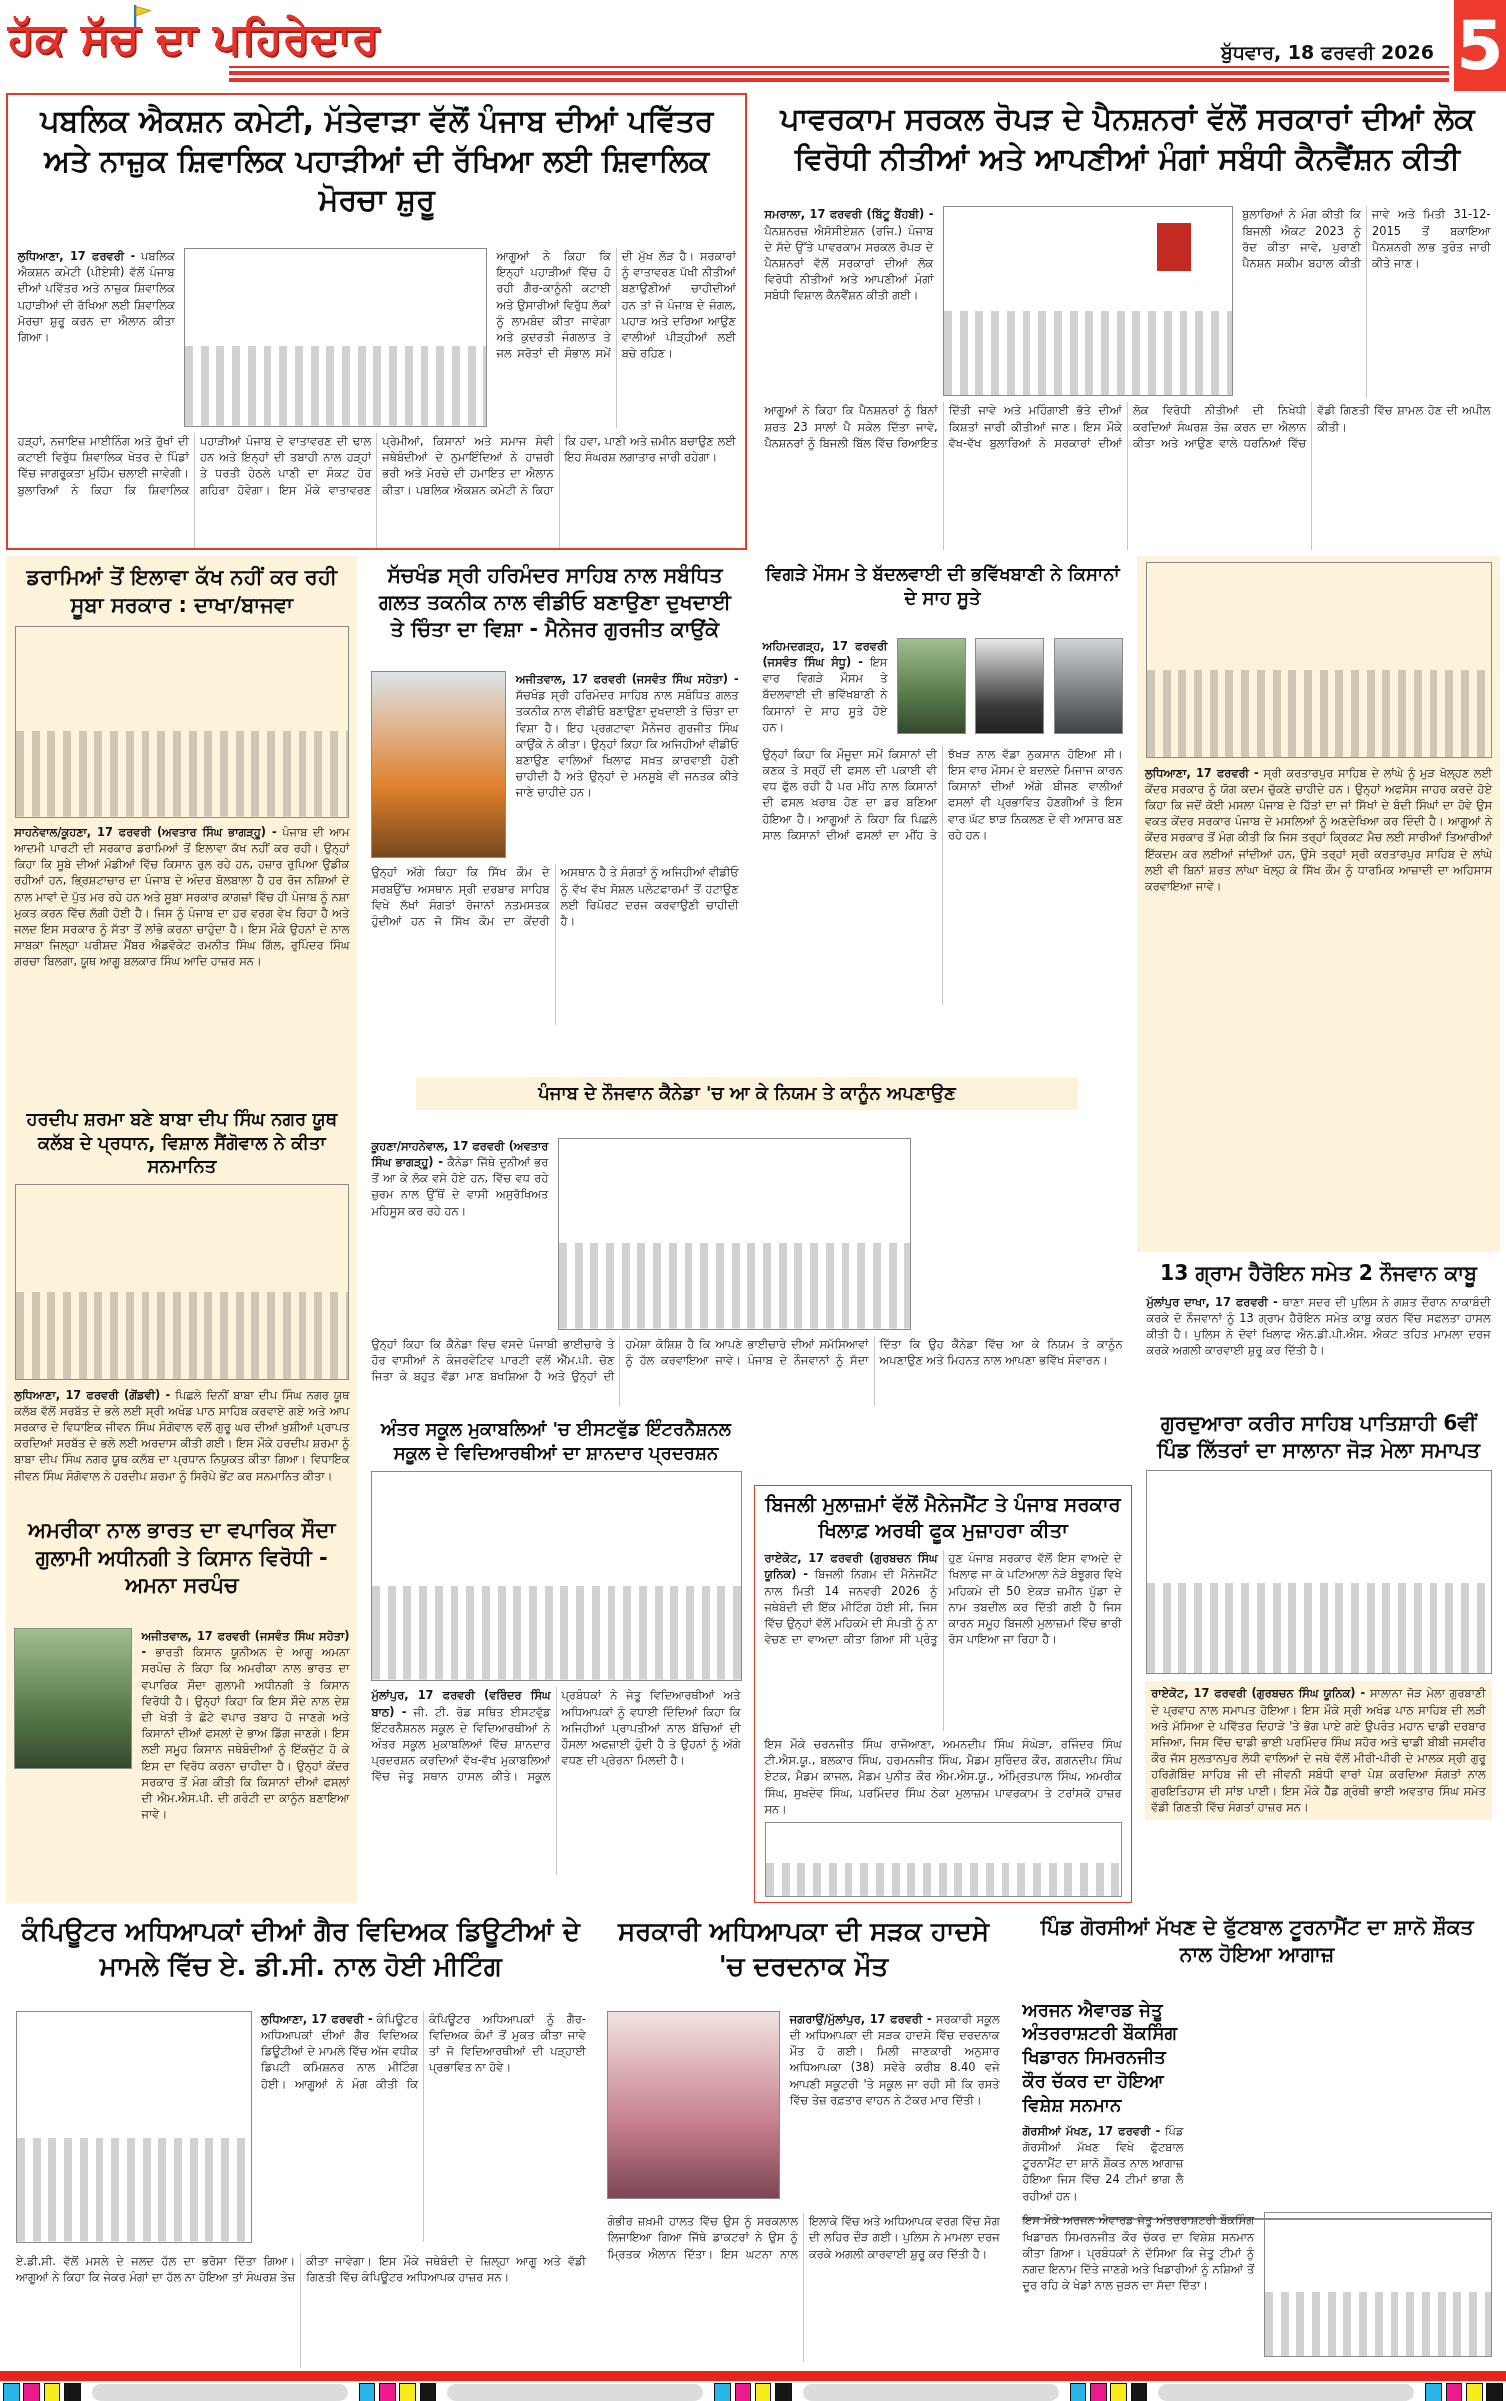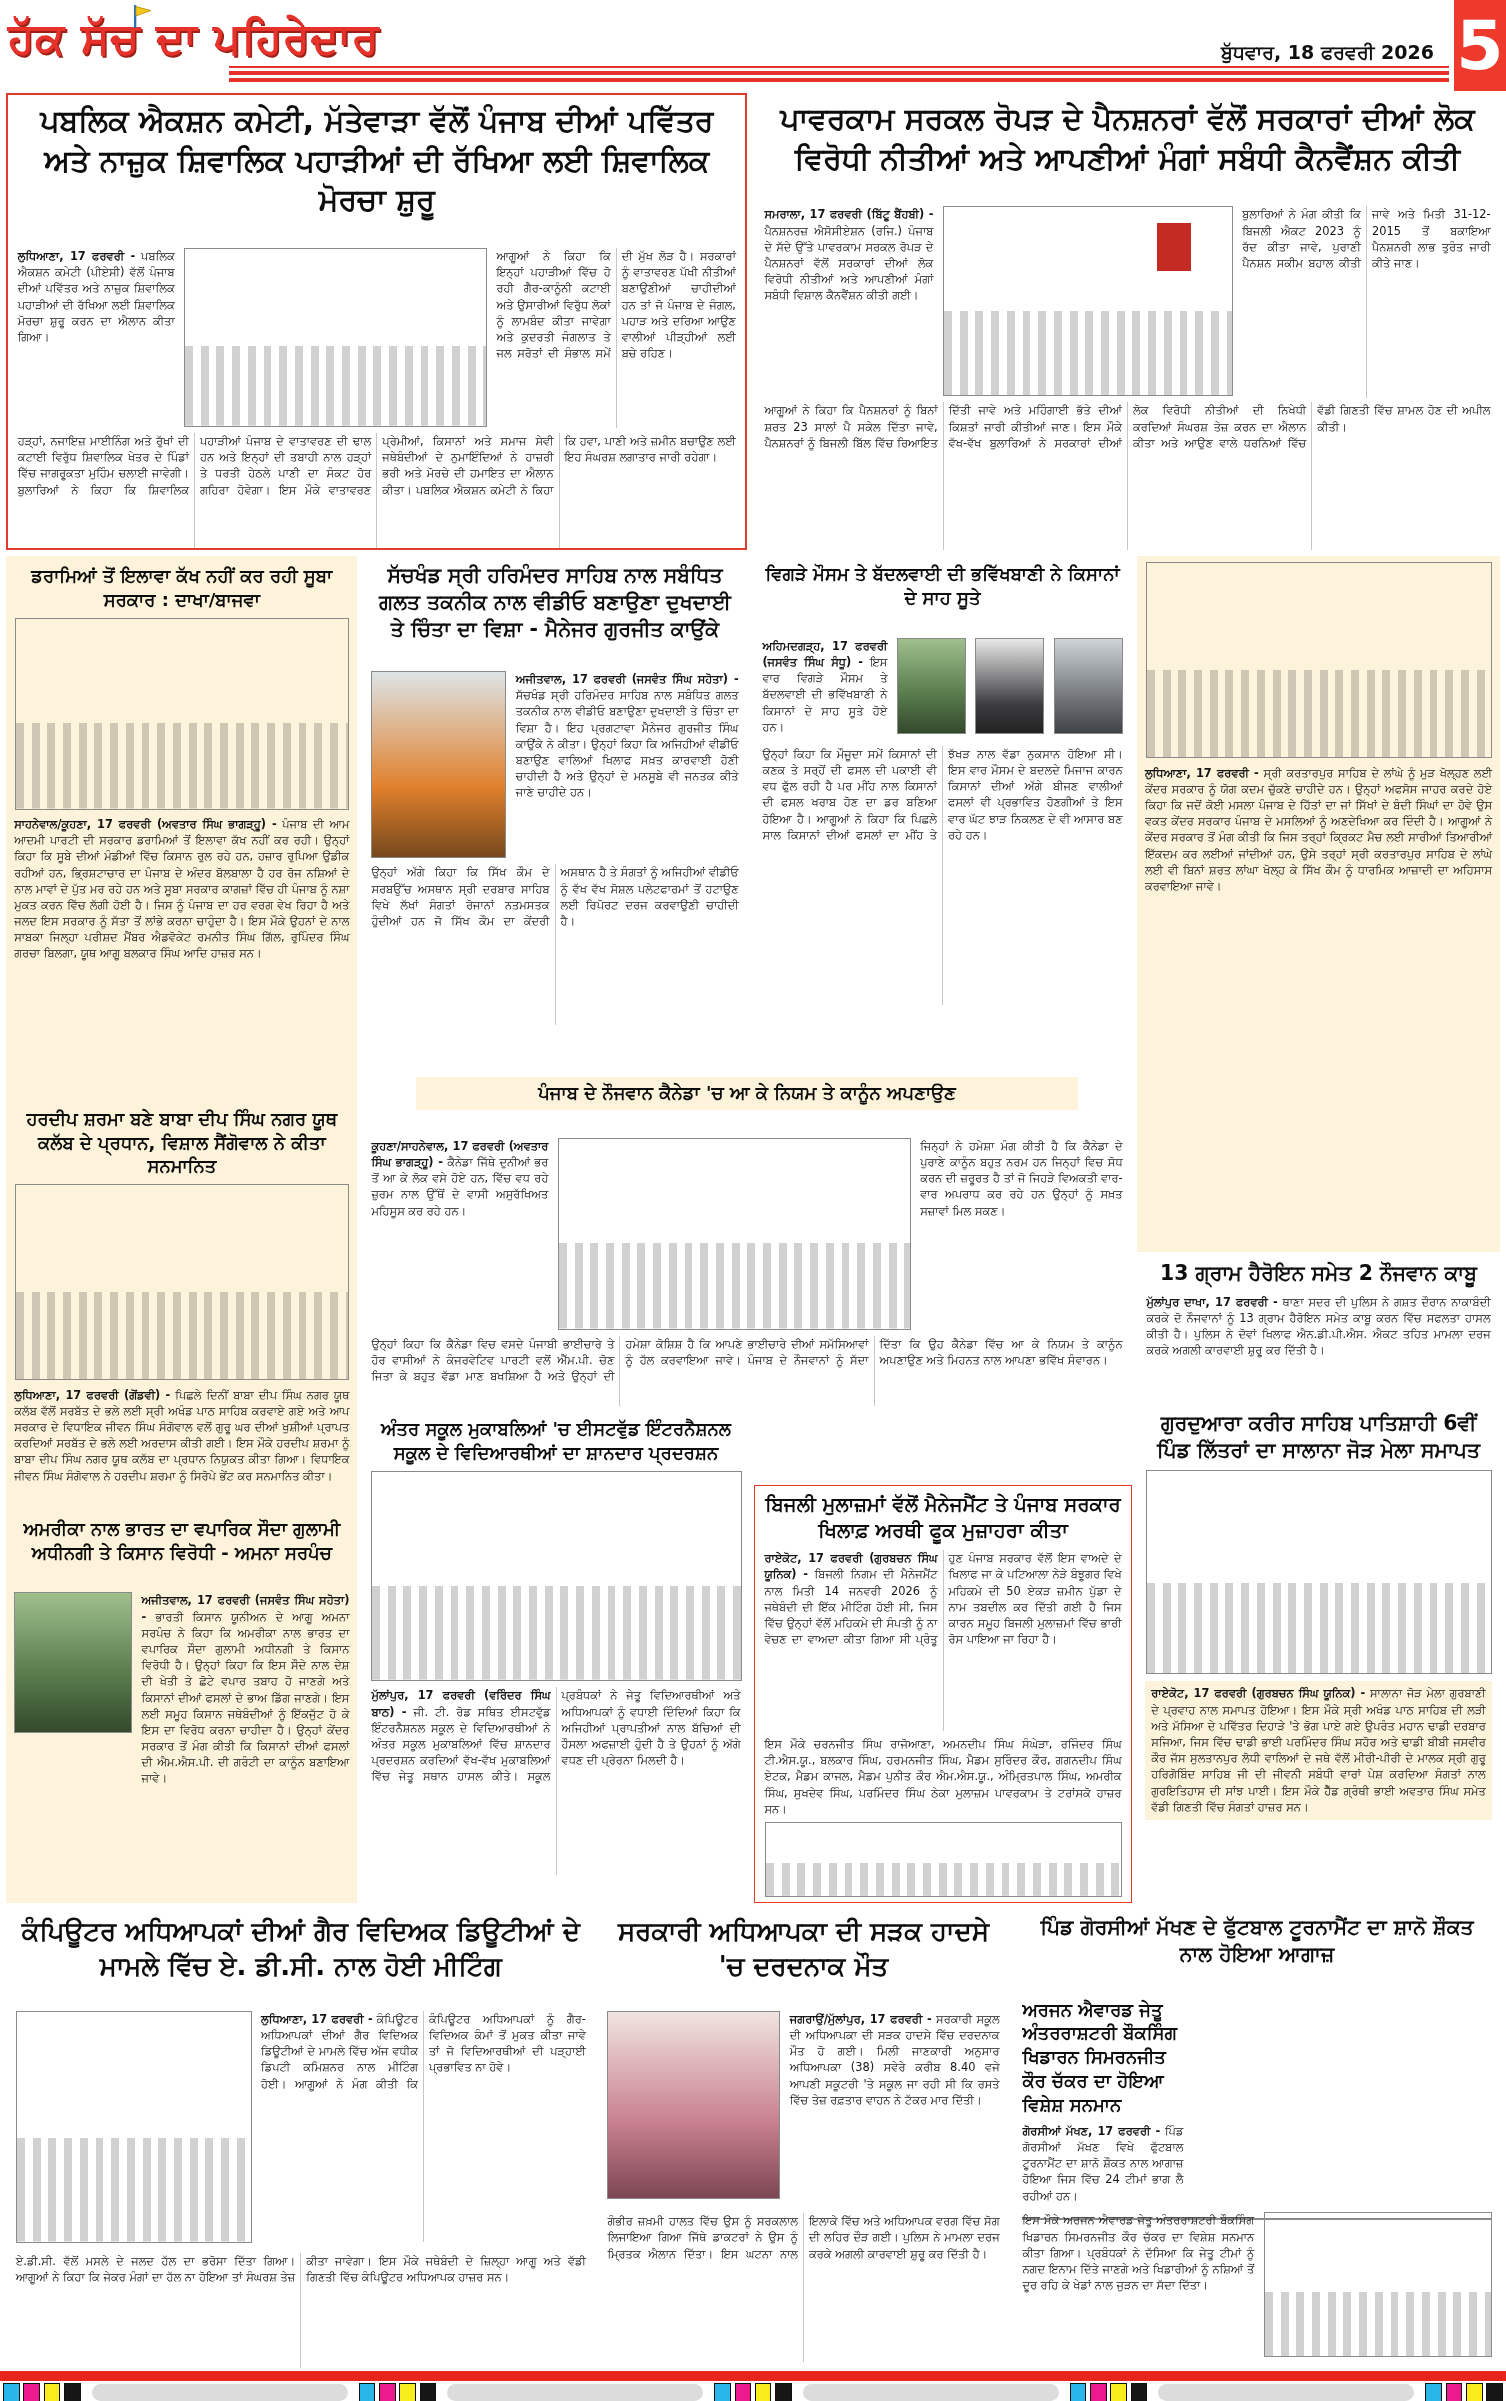--- a/index.html
+++ b/index.html
@@ -11,21 +11,21 @@
   .flag{position:absolute;left:132px;top:4.7px;}
   .mast-date{position:absolute;right:72px;top:41px;font-size:19px;font-weight:bold;color:#101010;}
   .pagenum{position:absolute;right:0;top:0;width:52px;height:91px;background:#ee3a2c;color:#fff;
            display:flex;align-items:center;justify-content:center;font-size:68px;font-weight:800;}
   .mast-rules{position:absolute;left:229px;right:57px;top:66px;}
   .mast-rules div{background:#e6322a;margin-bottom:3.1px;}
   .mr1{height:1.6px;} .mr2{height:3.9px;} .mr3{height:3.9px;}
   
   .art{position:absolute;overflow:hidden;box-sizing:border-box;padding:4.7px 9.4px;}
   .hl{font-weight:bold;text-align:center;color:#0d0d0d;margin:1.6px 0 6.3px;line-height:1.32;}
-  .h38{font-size:30px;} .h33{font-size:26px;} .h30{font-size:18px;} .h28{font-size:18px;}
+  .h38{font-size:30px;} .h33{font-size:26px;} .h30{font-size:21px;} .h28{font-size:18px;}
   .h26{font-size:20.4px;} .h25{font-size:19.6px;} .h23{font-size:18px;}
   .body{font-size:11.4px;line-height:1.42;text-align:justify;margin:0 0 4.7px;}
   .dl{font-weight:bold;}
   .c2{column-count:2;column-gap:11px;column-rule:0.8px solid #c6c6c6;}
   .c3{column-count:3;column-gap:11px;column-rule:0.8px solid #c6c6c6;}
   .c4{column-count:4;column-gap:11px;column-rule:0.8px solid #c6c6c6;}
   .cream{background:#fcf3da;}
   .redbox{border:2.4px solid #e23a2b;}
   .redbox2{border:1.6px solid #e23a2b;}
   .row{display:flex;gap:9.4px;margin-top:28px;}
@@ -152,21 +152,20 @@
   </div>
 
 
   <div class="art" style="left:362px;top:1072px;width:770px;height:334px;">
     <div class="subbar cream">
       <h3 class="hl h28" style="margin:0;">ਪੰਜਾਬ ਦੇ ਨੌਜਵਾਨ ਕੈਨੇਡਾ 'ਚ ਆ ਕੇ ਨਿਯਮ ਤੇ ਕਾਨੂੰਨ ਅਪਣਾਉਣ</h3>
     </div>
     <div class="row" style="height:198px;">
       <p class="body" style="width:177px;"><b class="dl">ਕੂਹਣਾ/ਸਾਹਨੇਵਾਲ, 17 ਫਰਵਰੀ (ਅਵਤਾਰ ਸਿੰਘ ਭਾਗੜ੍ਹੂ) -</b> <span>ਕੈਨੇਡਾ ਜਿੱਥੇ ਦੁਨੀਆਂ ਭਰ ਤੋਂ ਆ ਕੇ ਲੋਕ ਵਸੇ ਹੋਏ ਹਨ, ਵਿੱਚ ਵਧ ਰਹੇ ਜ਼ੁਰਮ ਨਾਲ ਉੱਥੋਂ ਦੇ ਵਾਸੀ ਅਸੁਰੱਖਿਅਤ ਮਹਿਸੂਸ ਕਰ ਰਹੇ ਹਨ।</span></p>
       <div class="photo p-canada crowdlines" style="width:353px;height:192px;"></div>
-      <p class="body grow"><span>ਜਿਨ੍ਹਾਂ ਨੇ ਹਮੇਸ਼ਾ ਮੰਗ ਕੀਤੀ ਹੈ ਕਿ ਕੈਨੇਡਾ ਦੇ ਪੁਰਾਣੇ ਕਾਨੂੰਨ ਬਹੁਤ ਨਰਮ ਹਨ ਜਿਨ੍ਹਾਂ ਵਿਚ ਸੋਧ ਕਰਨ ਦੀ ਜ਼ਰੂਰਤ ਹੈ ਤਾਂ ਜੋ ਜਿਹੜੇ ਵਿਅਕਤੀ ਵਾਰ-ਵਾਰ ਅਪਰਾਧ ਕਰ ਰਹੇ ਹਨ ਉਨ੍ਹਾਂ ਨੂੰ ਸਖ਼ਤ ਸਜ਼ਾਵਾਂ ਮਿਲ ਸਕਣ।</span></p>
     </div>
     <p class="body c3" style="height:75px;"><span>ਉਨ੍ਹਾਂ ਕਿਹਾ ਕਿ ਕੈਨੇਡਾ ਵਿਚ ਵਸਦੇ ਪੰਜਾਬੀ ਭਾਈਚਾਰੇ ਤੇ ਹੋਰ ਵਾਸੀਆਂ ਨੇ ਕੰਜਰਵੇਟਿਵ ਪਾਰਟੀ ਵਲੋਂ ਐੱਮ.ਪੀ. ਚੋਣ ਜਿਤਾ ਕੇ ਬਹੁਤ ਵੱਡਾ ਮਾਣ ਬਖਸ਼ਿਆ ਹੈ ਅਤੇ ਉਨ੍ਹਾਂ ਦੀ ਹਮੇਸ਼ਾ ਕੋਸ਼ਿਸ਼ ਹੈ ਕਿ ਆਪਣੇ ਭਾਈਚਾਰੇ ਦੀਆਂ ਸਮੱਸਿਆਵਾਂ ਨੂੰ ਹੱਲ ਕਰਵਾਇਆ ਜਾਵੇ। ਪੰਜਾਬ ਦੇ ਨੌਜਵਾਨਾਂ ਨੂੰ ਸੱਦਾ ਦਿੱਤਾ ਕਿ ਉਹ ਕੈਨੇਡਾ ਵਿੱਚ ਆ ਕੇ ਨਿਯਮ ਤੇ ਕਾਨੂੰਨ ਅਪਣਾਉਣ ਅਤੇ ਮਿਹਨਤ ਨਾਲ ਆਪਣਾ ਭਵਿੱਖ ਸੰਵਾਰਨ।</span></p>
   </div>
 
   <div class="art" style="left:362px;top:1411px;width:388px;height:491px;">
     <h2 class="hl h28">ਅੰਤਰ ਸਕੂਲ ਮੁਕਾਬਲਿਆਂ 'ਚ ਈਸਟਵੁੱਡ ਇੰਟਰਨੈਸ਼ਨਲ ਸਕੂਲ ਦੇ ਵਿਦਿਆਰਥੀਆਂ ਦਾ ਸ਼ਾਨਦਾਰ ਪ੍ਰਦਰਸ਼ਨ</h2>
     <div class="photo p-school crowdlines" style="width:371px;height:210px;margin:0 auto 6.3px;"></div>
     <p class="body c2" style="height:188px;"><b class="dl">ਮੁੱਲਾਂਪੁਰ, 17 ਫਰਵਰੀ (ਵਰਿੰਦਰ ਸਿੰਘ ਬਾਠ) -</b> <span>ਜੀ. ਟੀ. ਰੋਡ ਸਥਿਤ ਈਸਟਵੁੱਡ ਇੰਟਰਨੈਸ਼ਨਲ ਸਕੂਲ ਦੇ ਵਿਦਿਆਰਥੀਆਂ ਨੇ ਅੰਤਰ ਸਕੂਲ ਮੁਕਾਬਲਿਆਂ ਵਿੱਚ ਸ਼ਾਨਦਾਰ ਪ੍ਰਦਰਸ਼ਨ ਕਰਦਿਆਂ ਵੱਖ-ਵੱਖ ਮੁਕਾਬਲਿਆਂ ਵਿੱਚ ਜੇਤੂ ਸਥਾਨ ਹਾਸਲ ਕੀਤੇ। ਸਕੂਲ ਪ੍ਰਬੰਧਕਾਂ ਨੇ ਜੇਤੂ ਵਿਦਿਆਰਥੀਆਂ ਅਤੇ ਅਧਿਆਪਕਾਂ ਨੂੰ ਵਧਾਈ ਦਿੰਦਿਆਂ ਕਿਹਾ ਕਿ ਅਜਿਹੀਆਂ ਪ੍ਰਾਪਤੀਆਂ ਨਾਲ ਬੱਚਿਆਂ ਦੀ ਹੌਸਲਾ ਅਫਜ਼ਾਈ ਹੁੰਦੀ ਹੈ ਤੇ ਉਹਨਾਂ ਨੂੰ ਅੱਗੇ ਵਧਣ ਦੀ ਪ੍ਰੇਰਨਾ ਮਿਲਦੀ ਹੈ।</span></p>
   </div>
 

